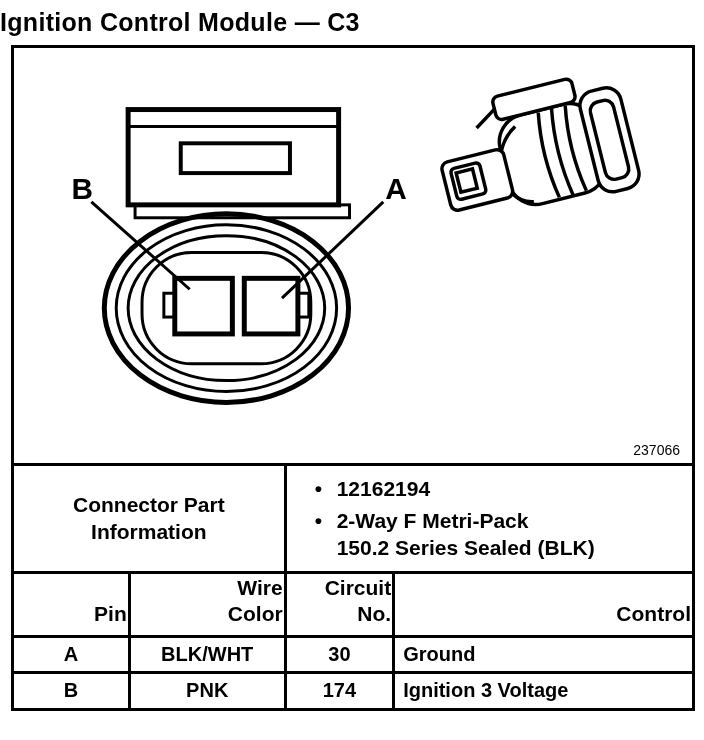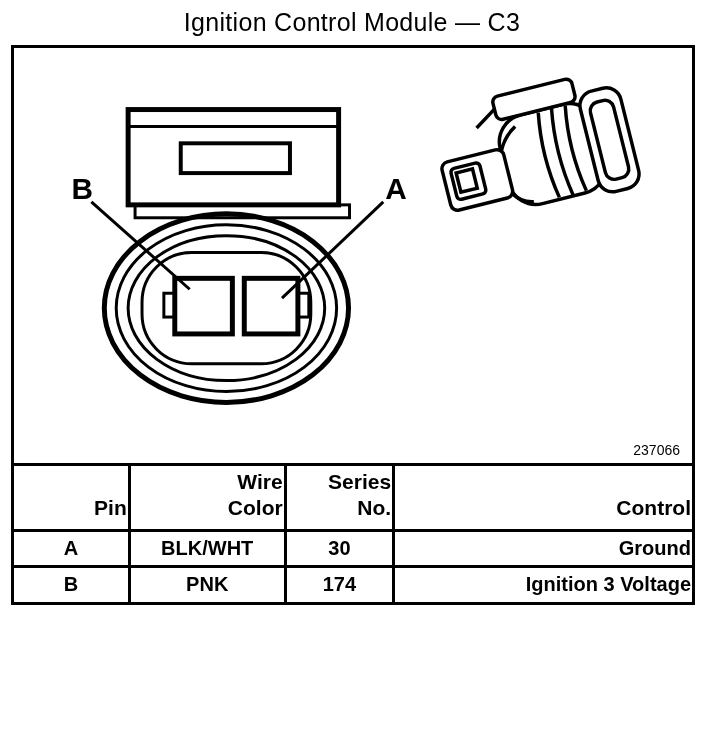--- a/index.html
+++ b/index.html
@@ -4,23 +4,22 @@
 <style>
   * { box-sizing: border-box; }
   html, body {
     margin: 0; padding: 0;
     width: 704px; height: 740px;
     background: #fff; color: #000;
     font-family: "Liberation Sans", sans-serif;
   }
   .page { width: 704px; height: 740px; position: relative; overflow: hidden; }
   .title {
-    text-align: center;
     font-size: 25px;
-    font-weight: 400;
+    font-weight: 700;
     margin: 8px 0 8px 0;
     letter-spacing: 0.3px;
   }
   .main-box {
     margin: 0 9px 0 11px;
     border: 3px solid #000;
     background: #fff;
   }
   .drawing-area {
     position: relative;
@@ -73,21 +72,21 @@
     white-space: pre-line;
     line-height: 1.25;
     text-align: right;
   }
   .row-data td {
     height: 36px;
     font-size: 20px;
     font-weight: 700;
   }
   .cell-center { text-align: center; }
-  .cell-func { text-align: right; padding-left: 8px; }
+  .cell-func { text-align: left; padding-left: 8px; }
 </style>
 </head>
 <body>
 
 <div class="page">
 
   <h1 class="title">Ignition Control Module — C3</h1>
 
   <div class="main-box">
 
@@ -139,25 +138,40 @@
     </div>
 
     <table class="spec">
       <colgroup>
           <col class="c1">
           <col class="c2">
           <col class="c3">
           <col class="c4">
         </colgroup>
       <tbody>
+        <tr class="row-partinfo">
+          <td colspan="2" class="part-label">Connector Part
+Information</td>
+          <td colspan="2" class="part-bullets">
+            <div class="bullet-row">
+              <span class="bullet">•</span>
+              <span class="bullet-text">12162194</span>
+            </div>
+            <div class="bullet-row">
+              <span class="bullet">•</span>
+              <span class="bullet-text">2-Way F Metri-Pack
+150.2 Series Sealed (BLK)</span>
+            </div>
+          </td>
+        </tr>
         <tr class="row-head">
           <th>Pin</th>
           <th>Wire
 Color</th>
-          <th>Series
+          <th>Circuit
 No.</th>
           <th>Control</th>
         </tr>
         <tr class="row-data">
           <td class="cell-center">A</td>
           <td class="cell-center">BLK/WHT</td>
           <td class="cell-center">30</td>
           <td class="cell-func">Ground</td>
         </tr>
         <tr class="row-data">

